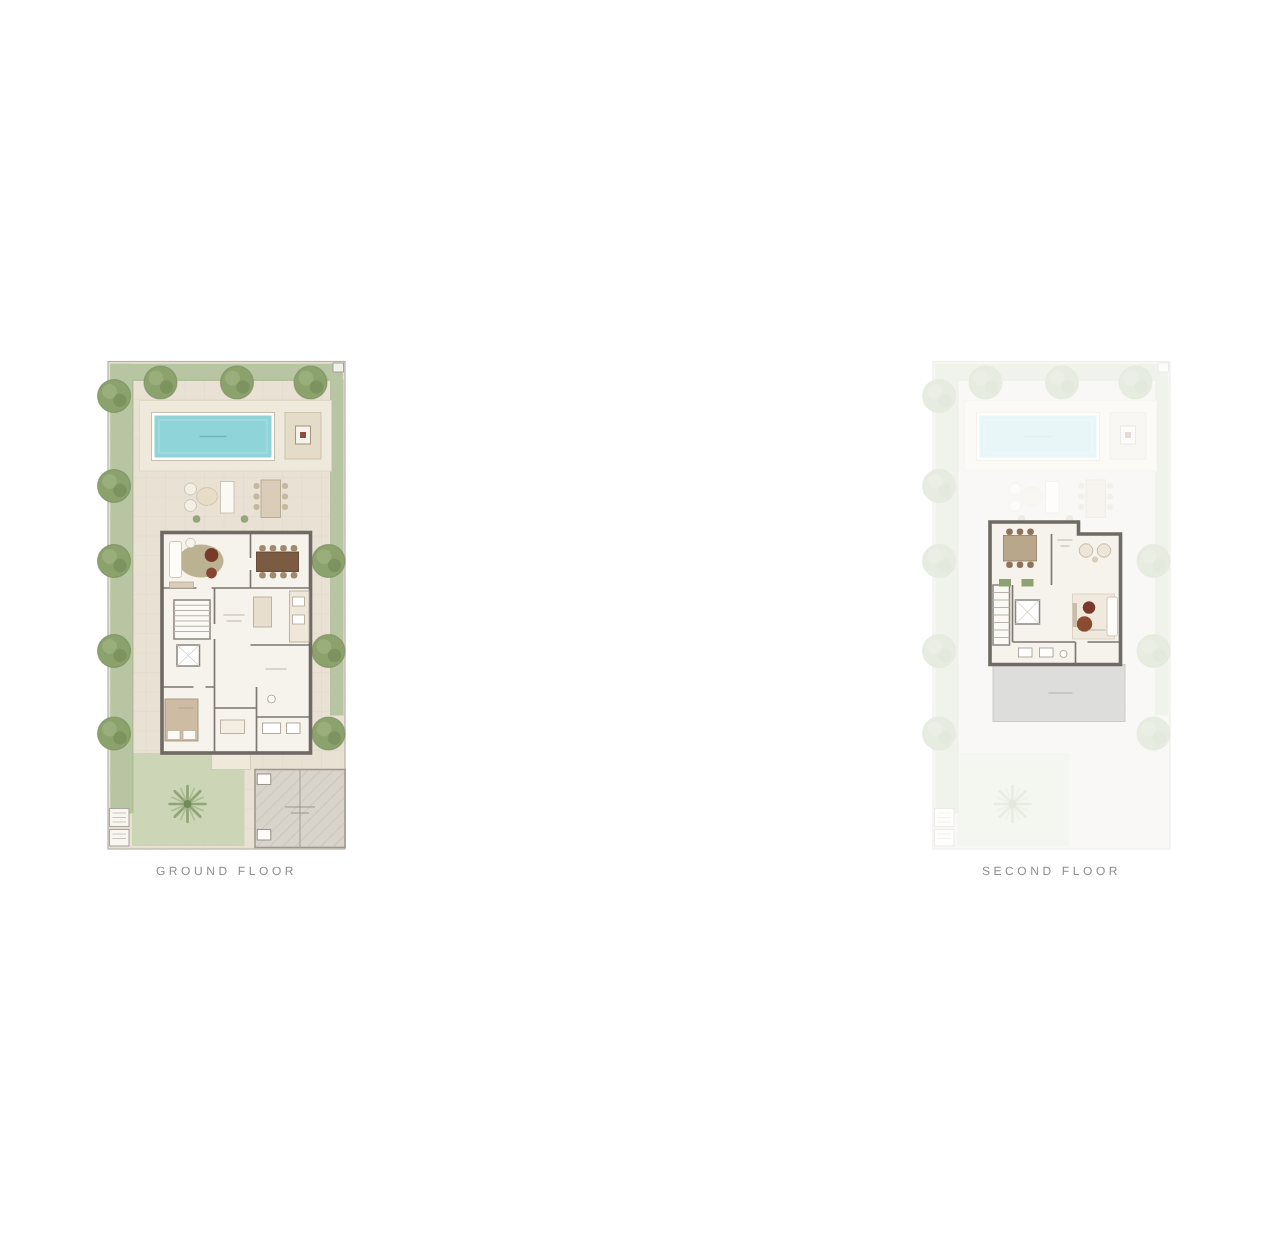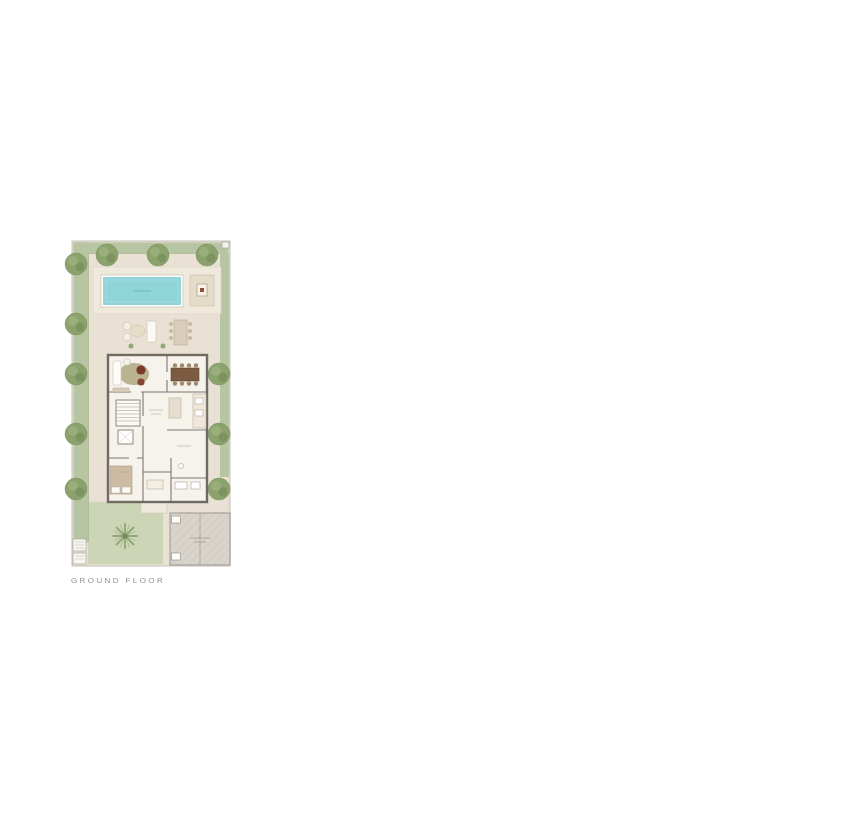--- a/index.html
+++ b/index.html
@@ -9,21 +9,21 @@
     width:852px;height:831px;
     background:var(--background,#ffffff);
     font-family:"Liberation Sans",sans-serif;
     overflow:hidden;
   }
   .plan-card{
     position:absolute;
     top:240px;
     width:160px;
     margin:0;
-    text-align:left;
+    text-align:center;
     cursor:pointer;
   }
   #card-ground{left:71px;}
   #card-first{left:352px;}
   #card-second{left:621px;}
   .plan-svg{display:block;width:160px;height:327px;overflow:visible;}
   .plan-label{
     display:block;
     margin-top:9px;
     font-size:8px;
@@ -285,14 +285,21 @@
   <figure class="plan-card" id="card-ground">
     <svg class="plan-svg" viewBox="0 0 160 327">
       <use href="#site" class="site-use"></use>
       <use href="#bldg-ground"></use>
       <use href="#garage-ground"></use>
     </svg>
     <figcaption class="plan-label">GROUND FLOOR</figcaption>
   </figure>
 
 
+  <figure class="plan-card inactive" id="card-second">
+    <svg class="plan-svg" viewBox="0 0 160 327">
+      <use href="#site" class="site-use"></use>
+      <use href="#bldg-second"></use>
+    </svg>
+    <figcaption class="plan-label">SECOND FLOOR</figcaption>
+  </figure>
 
 </div>
 
 </body></html>

